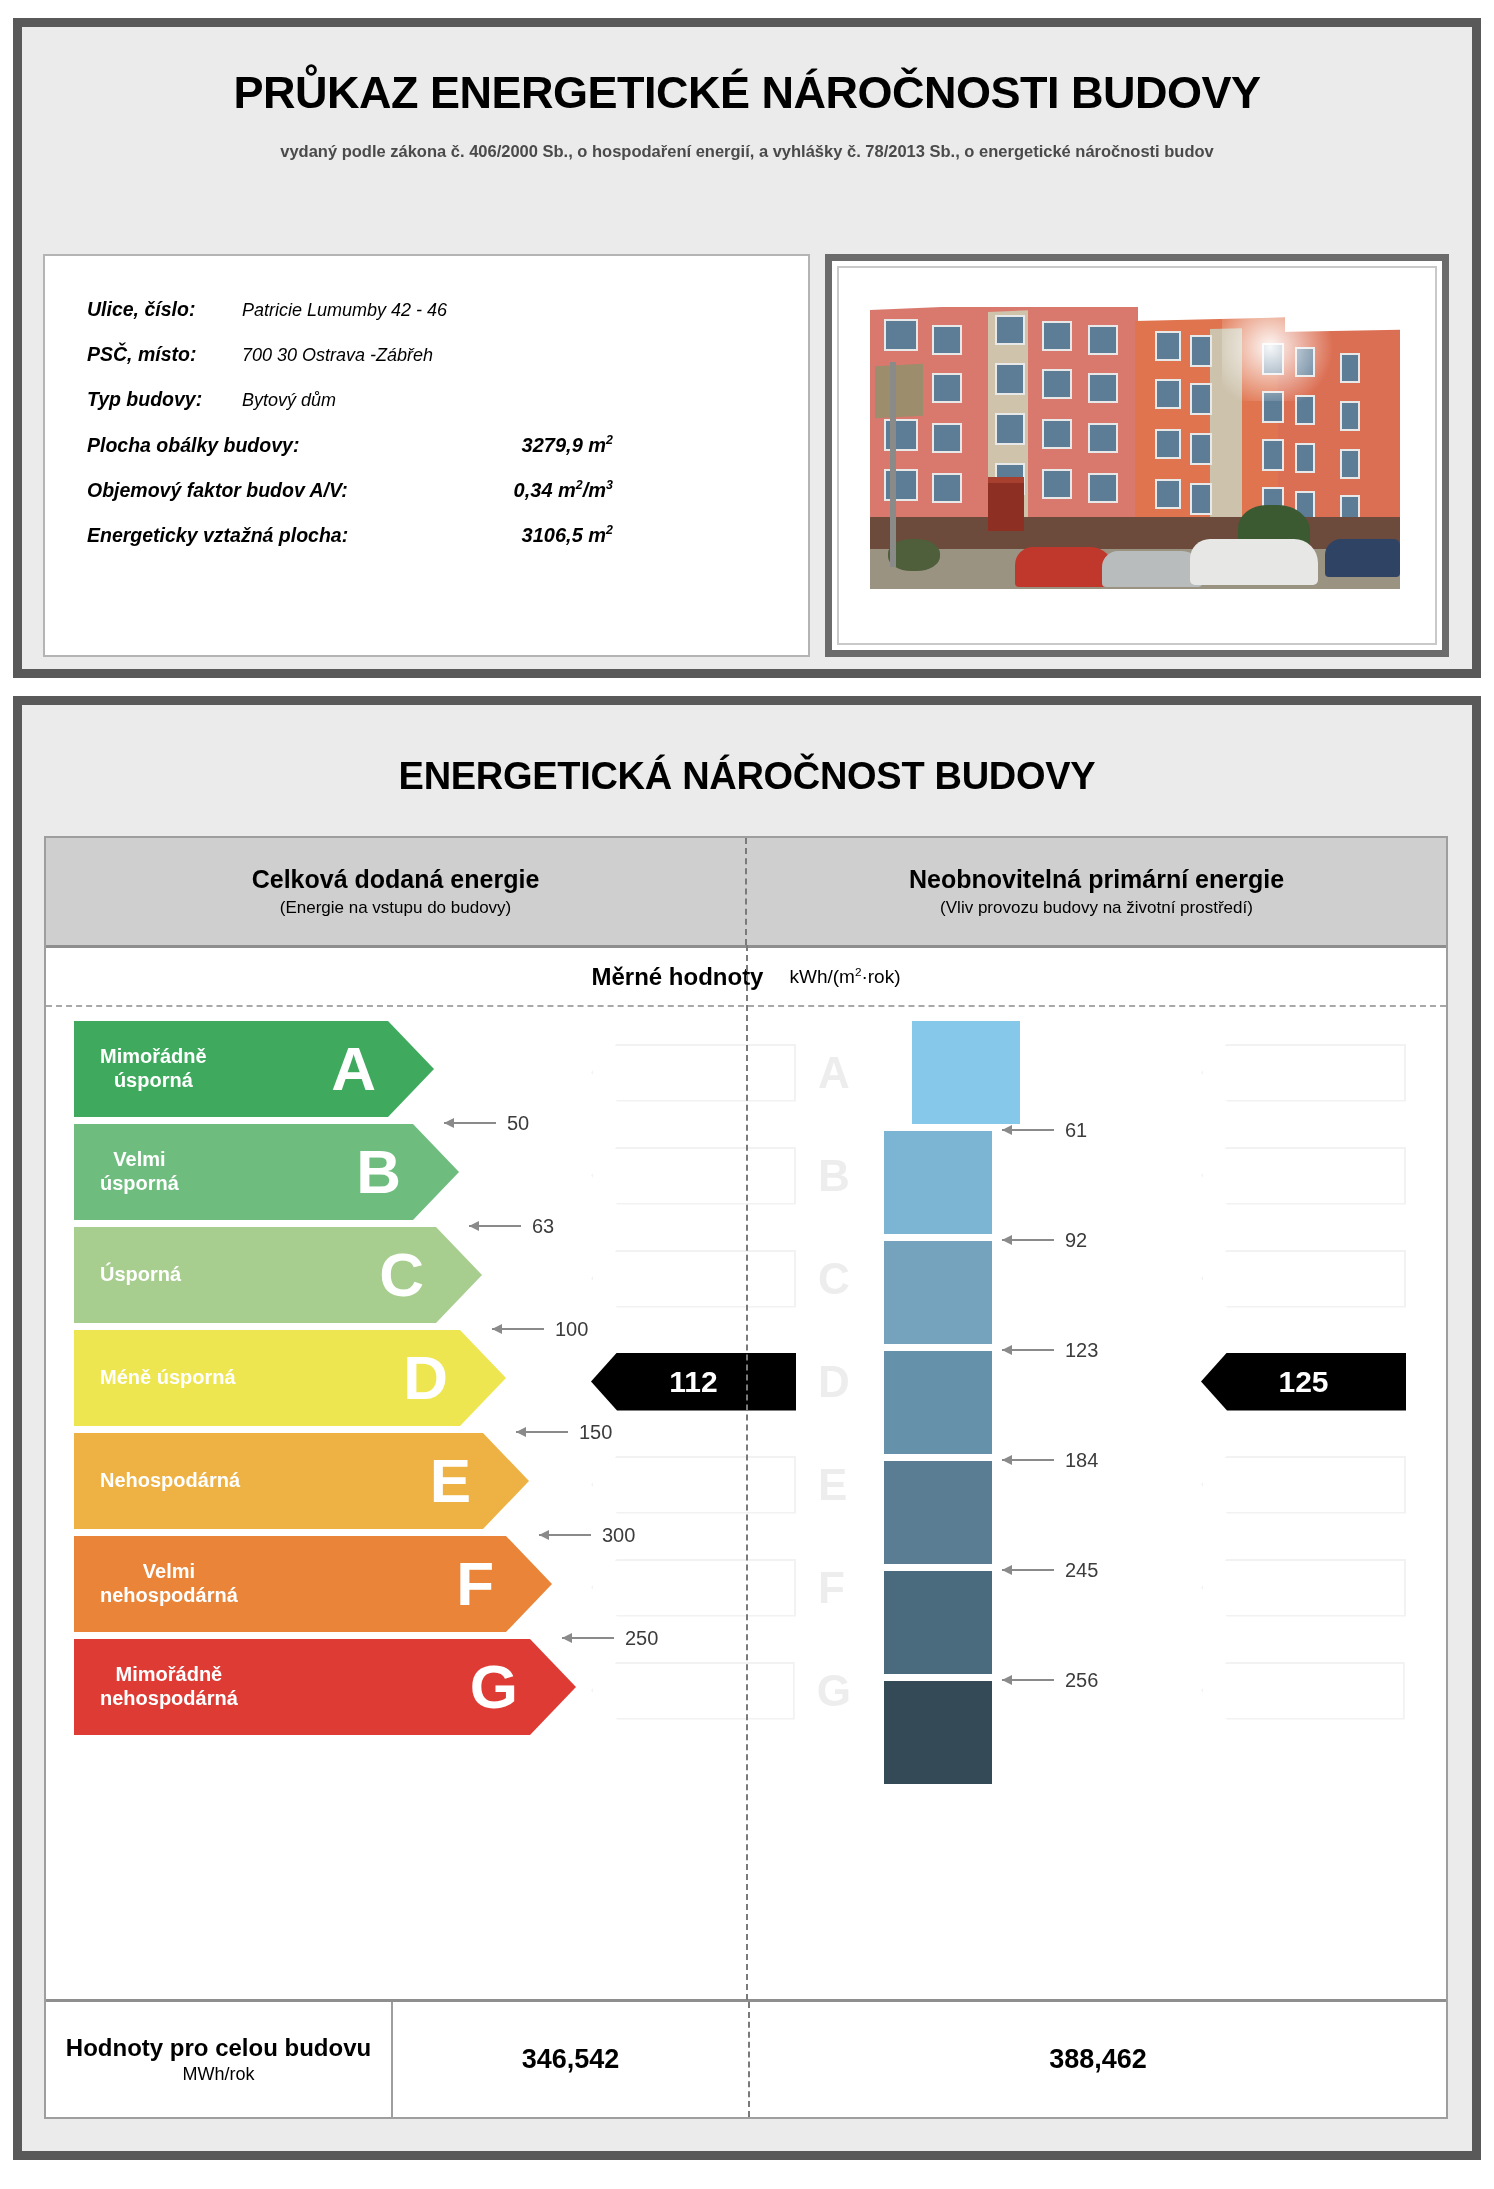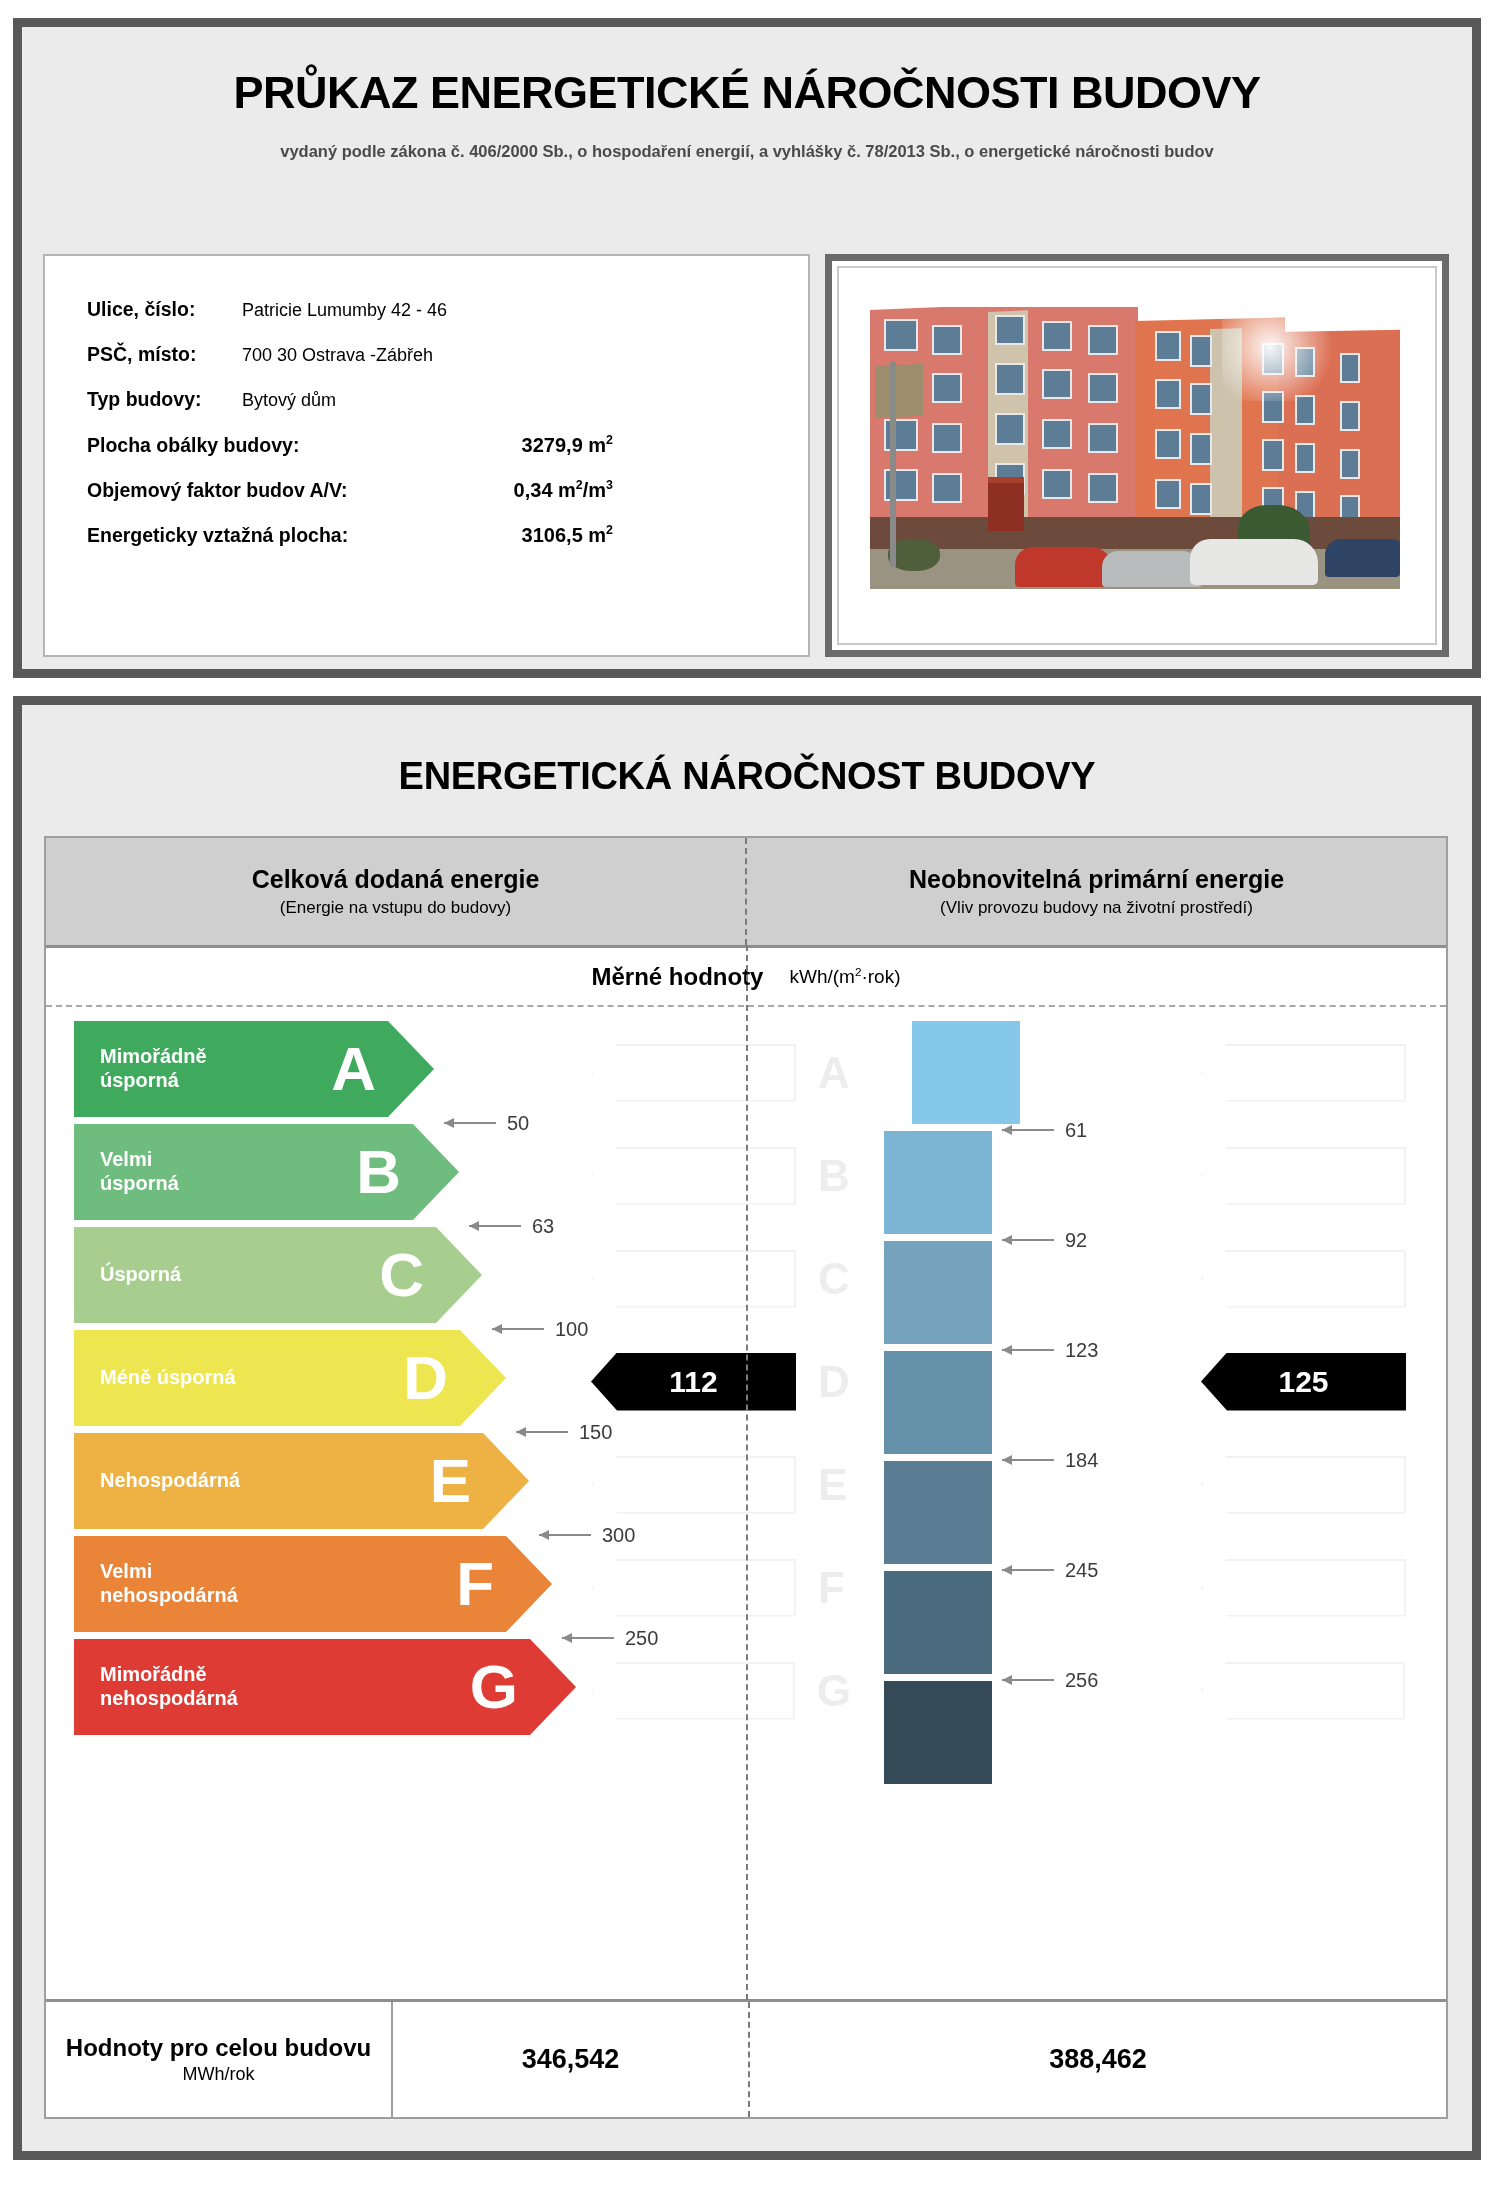--- a/index.html
+++ b/index.html
@@ -44,20 +44,21 @@
     margin-top: 23px;
   }
 
   
   .info-wrap {
     position: absolute;
     left: 21px;
     top: 227px;
     right: 21px;
     height: 486px;
+    font-style: italic;
   }
   .info-box {
     position: absolute;
     left: 0; top: 0;
     width: 767px;
     height: 403px;
     background: #ffffff;
     border: 2px solid #b4b4b4;
     box-sizing: border-box;
   }
@@ -286,20 +287,21 @@
     clip-path: polygon(0 0, calc(100% - 46px) 0, 100% 50%, calc(100% - 46px) 100%, 0 100%);
   }
   .cls-name {
     position: relative;
     z-index: 2;
     font-size: 20px;
     font-weight: bold;
     line-height: 1.18;
     margin-left: 26px;
     white-space: pre-line;
+    text-align: center;
   }
   .cls-letter {
     position: relative;
     z-index: 2;
     font-size: 62px;
     font-weight: bold;
     line-height: 1;
     margin-left: auto;
     margin-right: 0;
   }

